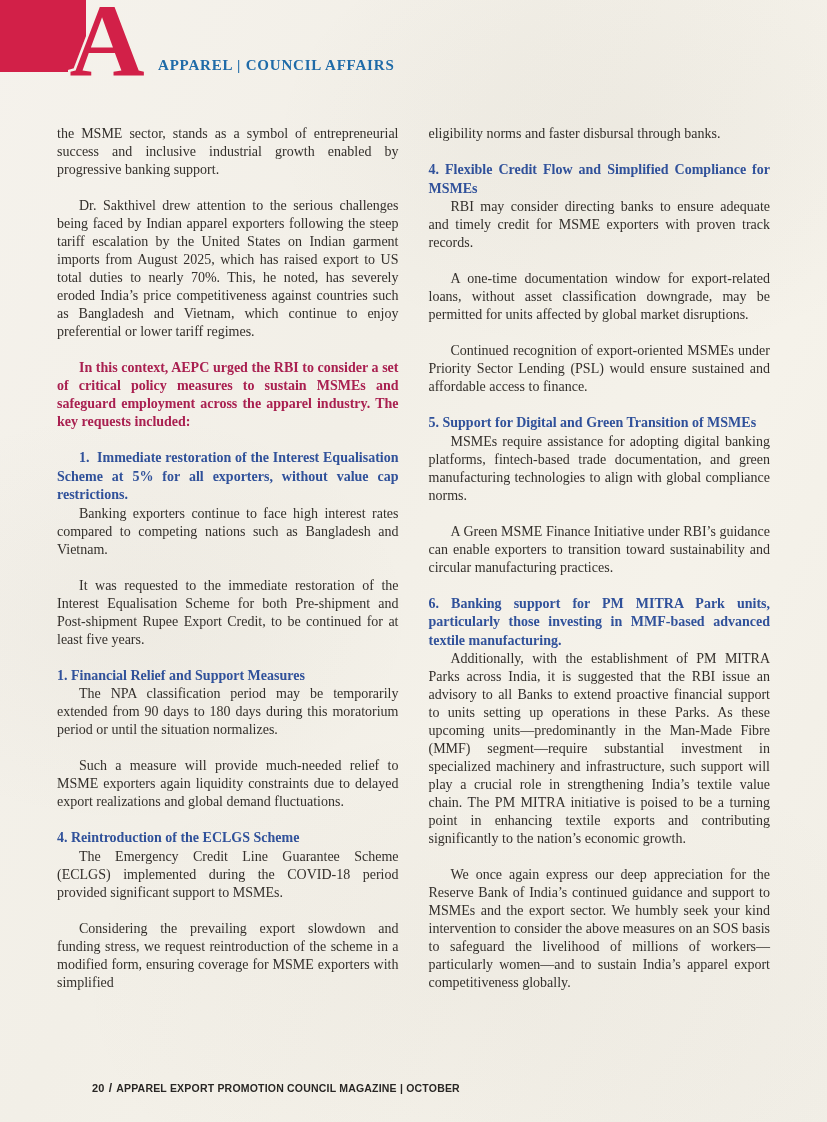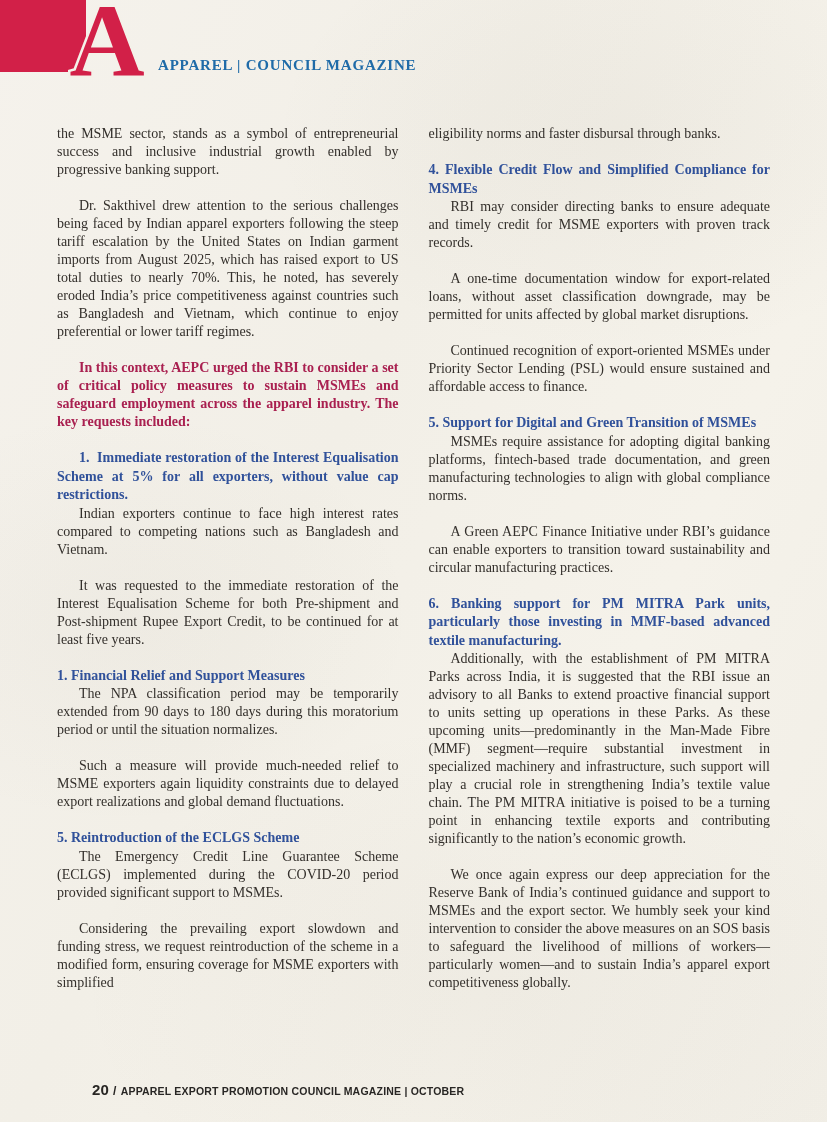--- a/index.html
+++ b/index.html
@@ -34,60 +34,60 @@
   .col p.indent { text-indent:22px; }
   .col p.cont { text-align-last:justify; }
   .col p.heading { color:#30519a; font-weight:bold; margin-bottom:0; line-height:18.5px; }
   .col p.emphasis { color:#a92050; font-weight:bold; }
   .footer {
     position:absolute; left:92px; top:1081px;
     font-family:"Liberation Sans", sans-serif;
     font-weight:bold; color:#282624; font-size:10.5px; letter-spacing:0.2px;
     display:flex; align-items:baseline; gap:4px;
   }
-  .footer .pg { font-size:15px; }
+  .footer .pg { font-size:11px; }
   .footer .sep { font-size:12px; }
 </style>
 </head>
 <body>
 
 <div class="page">
 
   <div class="header">
     <svg class="logo" width="170" height="96" viewBox="0 0 170 96" aria-hidden="true">
       <rect x="0" y="0" width="86" height="72" fill="#d22048"></rect>
       <text x="107" y="76" text-anchor="middle" font-family="Liberation Serif, serif" font-size="104" font-weight="bold" fill="#d22048" stroke="#f4f1e9" stroke-width="5" paint-order="stroke">A</text>
     </svg>
-    <div class="section-title">APPAREL | COUNCIL MAGAZINE</div>
+    <div class="section-title">APPAREL | COUNCIL AFFAIRS</div>
   </div>
 
   <div class="content">
     <div class="col" id="col-left">
         <p class="para">the MSME sector, stands as a symbol of entrepreneurial success and inclusive industrial growth enabled by progressive banking support.</p>
         <p class="para indent">Dr. Sakthivel drew attention to the serious challenges being faced by Indian apparel exporters following the steep tariff escalation by the United States on Indian garment imports from August 2025, which has raised export to US total duties to nearly 70%. This, he noted, has severely eroded India’s price competitiveness against countries such as Bangladesh and Vietnam, which continue to enjoy preferential or lower tariff regimes.</p>
         <p class="emphasis indent">In this context, AEPC urged the RBI to consider a set of critical policy measures to sustain MSMEs and safeguard employment across the apparel industry. The key requests included:</p>
         <p class="heading indent">1.&nbsp; Immediate restoration of the Interest Equalisation Scheme at 5% for all exporters, without value cap restrictions.</p>
-        <p class="para indent">Indian exporters continue to face high interest rates compared to competing nations such as Bangladesh and Vietnam.</p>
+        <p class="para indent">Banking exporters continue to face high interest rates compared to competing nations such as Bangladesh and Vietnam.</p>
         <p class="para indent">It was requested to the immediate restoration of the Interest Equalisation Scheme for both Pre-shipment and Post-shipment Rupee Export Credit, to be continued for at least five years.</p>
         <p class="heading">1. Financial Relief and Support Measures</p>
         <p class="para indent">The NPA classification period may be temporarily extended from 90 days to 180 days during this moratorium period or until the situation normalizes.</p>
         <p class="para indent">Such a measure will provide much-needed relief to MSME exporters again liquidity constraints due to delayed export realizations and global demand fluctuations.</p>
-        <p class="heading">5. Reintroduction of the ECLGS Scheme</p>
-        <p class="para indent">The Emergency Credit Line Guarantee Scheme (ECLGS) implemented during the COVID-20 period provided significant support to MSMEs.</p>
+        <p class="heading">4. Reintroduction of the ECLGS Scheme</p>
+        <p class="para indent">The Emergency Credit Line Guarantee Scheme (ECLGS) implemented during the COVID-18 period provided significant support to MSMEs.</p>
         <p class="para indent cont">Considering the prevailing export slowdown and funding stress, we request reintroduction of the scheme in a modified form, ensuring coverage for MSME exporters with simplified</p>
       </div>
     <div class="col" id="col-right">
         <p class="para">eligibility norms and faster disbursal through banks.</p>
         <p class="heading">4. Flexible Credit Flow and Simplified Compliance for MSMEs</p>
         <p class="para indent">RBI may consider directing banks to ensure adequate and timely credit for MSME exporters with proven track records.</p>
         <p class="para indent">A one-time documentation window for export-related loans, without asset classification downgrade, may be permitted for units affected by global market disruptions.</p>
         <p class="para indent">Continued recognition of export-oriented MSMEs under Priority Sector Lending (PSL) would ensure sustained and affordable access to finance.</p>
         <p class="heading">5. Support for Digital and Green Transition of MSMEs</p>
         <p class="para indent">MSMEs require assistance for adopting digital banking platforms, fintech-based trade documentation, and green manufacturing technologies to align with global compliance norms.</p>
-        <p class="para indent">A Green AEPC Finance Initiative under RBI’s guidance can enable exporters to transition toward sustainability and circular manufacturing practices.</p>
+        <p class="para indent">A Green MSME Finance Initiative under RBI’s guidance can enable exporters to transition toward sustainability and circular manufacturing practices.</p>
         <p class="heading">6. Banking support for PM MITRA Park units, particularly those investing in MMF-based advanced textile manufacturing.</p>
         <p class="para indent">Additionally, with the establishment of PM MITRA Parks across India, it is suggested that the RBI issue an advisory to all Banks to extend proactive financial support to units setting up operations in these Parks. As these upcoming units—predominantly in the Man-Made Fibre (MMF) segment—require substantial investment in specialized machinery and infrastructure, such support will play a crucial role in strengthening India’s textile value chain. The PM MITRA initiative is poised to be a turning point in enhancing textile exports and contributing significantly to the nation’s economic growth.</p>
         <p class="para indent">We once again express our deep appreciation for the Reserve Bank of India’s continued guidance and support to MSMEs and the export sector. We humbly seek your kind intervention to consider the above measures on an SOS basis to safeguard the livelihood of millions of workers—particularly women—and to sustain India’s apparel export competitiveness globally.</p>
       </div>
   </div>
 
   <div class="footer">
     <span class="pg">20</span>
     <span class="sep">/</span>
     <span class="ftext">APPAREL EXPORT PROMOTION COUNCIL MAGAZINE | OCTOBER</span>

